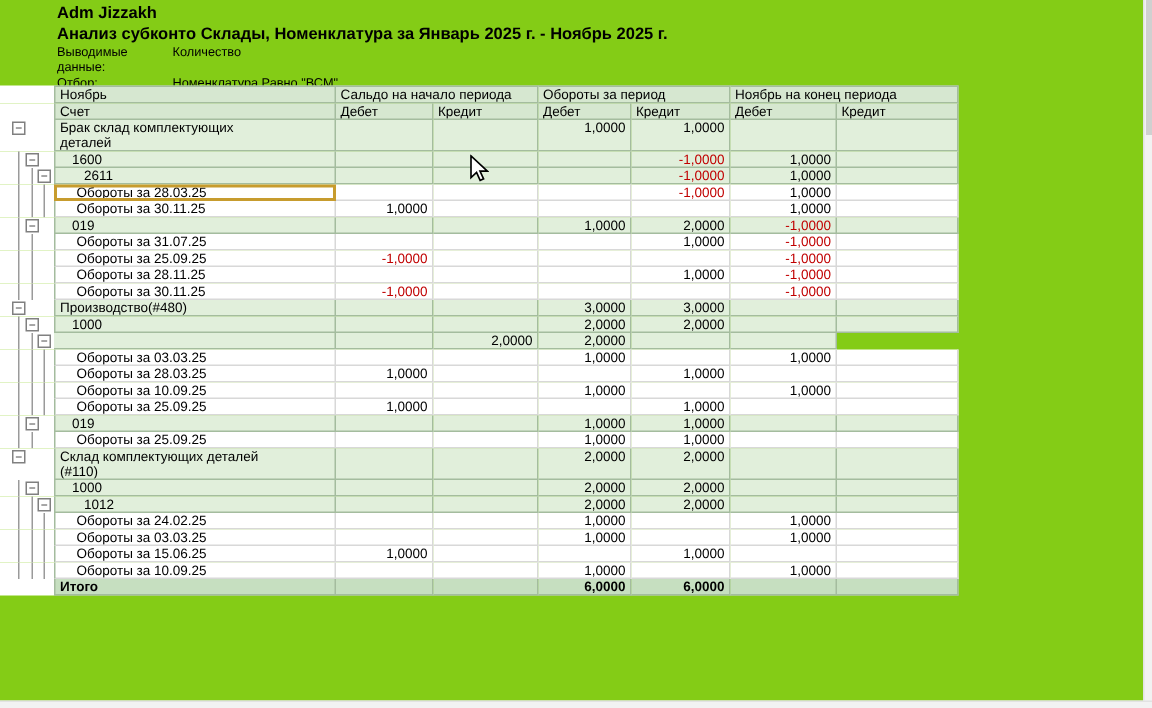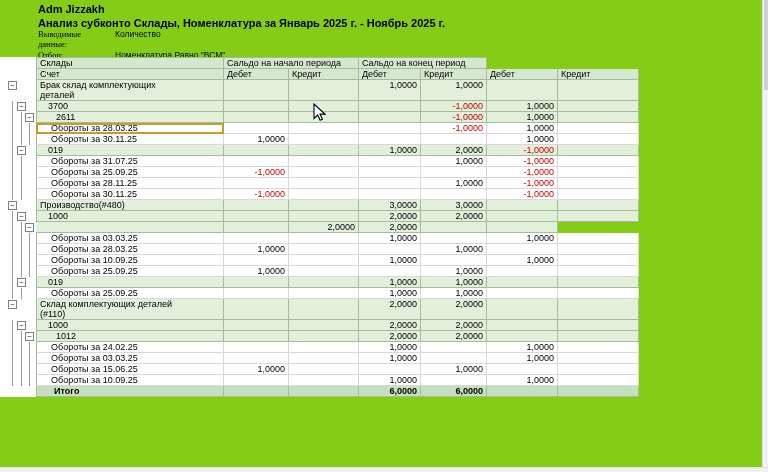--- a/index.html
+++ b/index.html
@@ -7,21 +7,21 @@
   body { font-family:"Liberation Sans", sans-serif; background:#fff; position:relative; }
   .page { position:absolute; inset:0; background:#84cc16; }
 
   .topbar { position:absolute; left:38px; top:3px; white-space:nowrap; }
   .app-title { font-size:11px; font-weight:bold; color:#000; }
   .report-title { font-size:11px; font-weight:bold; color:#000; margin-top:2px; }
 
   .params { position:absolute; left:38px; top:29px; font-size:8.5px; color:#000; }
   .param-row { display:flex; align-items:flex-start; }
   .param-label { width:77px; }
-  .param-label .inner { display:block; max-width:48px;font-family:Liberation Serif, serif; }
+  .param-label .inner { display:block; max-width:48px; }
   .param-value { white-space:nowrap; }
   .param-row + .param-row { margin-top:1px; }
 
   .grid { position:absolute; left:0; top:57px; font-size:9px; color:#000; }
   .row { display:grid; grid-template-columns:36px 188px 65px 70px 62px 66px 71px 81px; }
   .m { position:relative; background:#fff; }
   .c { border-right:1px solid #d8d8d8; border-bottom:1px solid #d8d8d8;
        padding:0 3px; line-height:10px; min-height:11px; overflow:hidden; }
   .c.name { border-left:1px solid #a4bc9e; white-space:pre-wrap; }
   .c.num { text-align:right; white-space:nowrap; }
@@ -32,21 +32,21 @@
   .hrow1 .c { border-top:1px solid #a4bc9e; }
   .group .c { background:#e1efdb; }
   .detail .c { background:#fff; border-color:#d8d8d8; border-left-color:#a4bc9e; }
   .total .c { background:#c6dfc0; font-weight:bold; }
   .span2 { grid-column:span 2; }
 
   .lvl1 { padding-left:3px; }
   .lvl2 { padding-left:11px; }
   .lvl3 { padding-left:19px; }
   .lvld { padding-left:14px; }
-  .lvlt { padding-left:17px; }
+  .lvlt { padding-left:3px; }
 
   .sel { outline:2px solid #c79c2e; outline-offset:-2px; position:relative; z-index:3; }
 
   .tline { position:absolute; top:0; bottom:0; width:0; border-left:1px solid #9a9a9a; }
   .l1 { left:12px; } .l2 { left:21px; } .l3 { left:29px; }
   .tbox { position:absolute; top:1px; width:9px; height:9px; border:1px solid #808080;
           background:#fff; font-size:8px; line-height:7px; text-align:center; color:#333; z-index:2; }
   .b1 { left:8px; } .b2 { left:17px; } .b3 { left:25px; }
 
   .vscroll { position:absolute; right:0; top:0; width:6px; height:472px;
@@ -78,23 +78,24 @@
       <div class="param-label">
           <span class="inner">Отбор:</span>
         </div>
       <div class="param-value">Номенклатура Равно "ВСМ"</div>
     </div>
   </div>
 
   <div class="grid">
     <div class="row hdr hrow1">
       <div class="m"></div>
-      <div class="c name lvl1 hcell">Склады</div>
+      <div class="c name lvl1 hcell">Ноябрь</div>
       <div class="c hcell span2">Сальдо на начало периода</div>
-      <div class="c hcell span2">Сальдо на конец период</div>
+      <div class="c hcell span2">Обороты за период</div>
+      <div class="c hcell span2">Ноябрь на конец периода</div>
     </div>
     <div class="row hdr hrow2">
       <div class="m"></div>
       <div class="c name lvl1 hcell">Счет</div>
       <div class="c hcell">Дебет</div>
       <div class="c hcell">Кредит</div>
       <div class="c hcell">Дебет</div>
       <div class="c hcell">Кредит</div>
       <div class="c hcell">Дебет</div>
       <div class="c hcell">Кредит</div>
@@ -111,21 +112,21 @@
           <div class="c num">1,0000</div>
           <div class="c num">1,0000</div>
           <div class="c num"></div>
           <div class="c num"></div>
         </div>
         <div class="row group">
           <div class="m">
             <span class="tline l1"></span>
             <span class="tbox b2">−</span>
           </div>
-          <div class="c name lvl2">3700</div>
+          <div class="c name lvl2">1600</div>
           <div class="c num"></div>
           <div class="c num"></div>
           <div class="c num"></div>
           <div class="c num neg">-1,0000</div>
           <div class="c num">1,0000</div>
           <div class="c num"></div>
         </div>
         <div class="row group">
           <div class="m">
             <span class="tline l1"></span>

